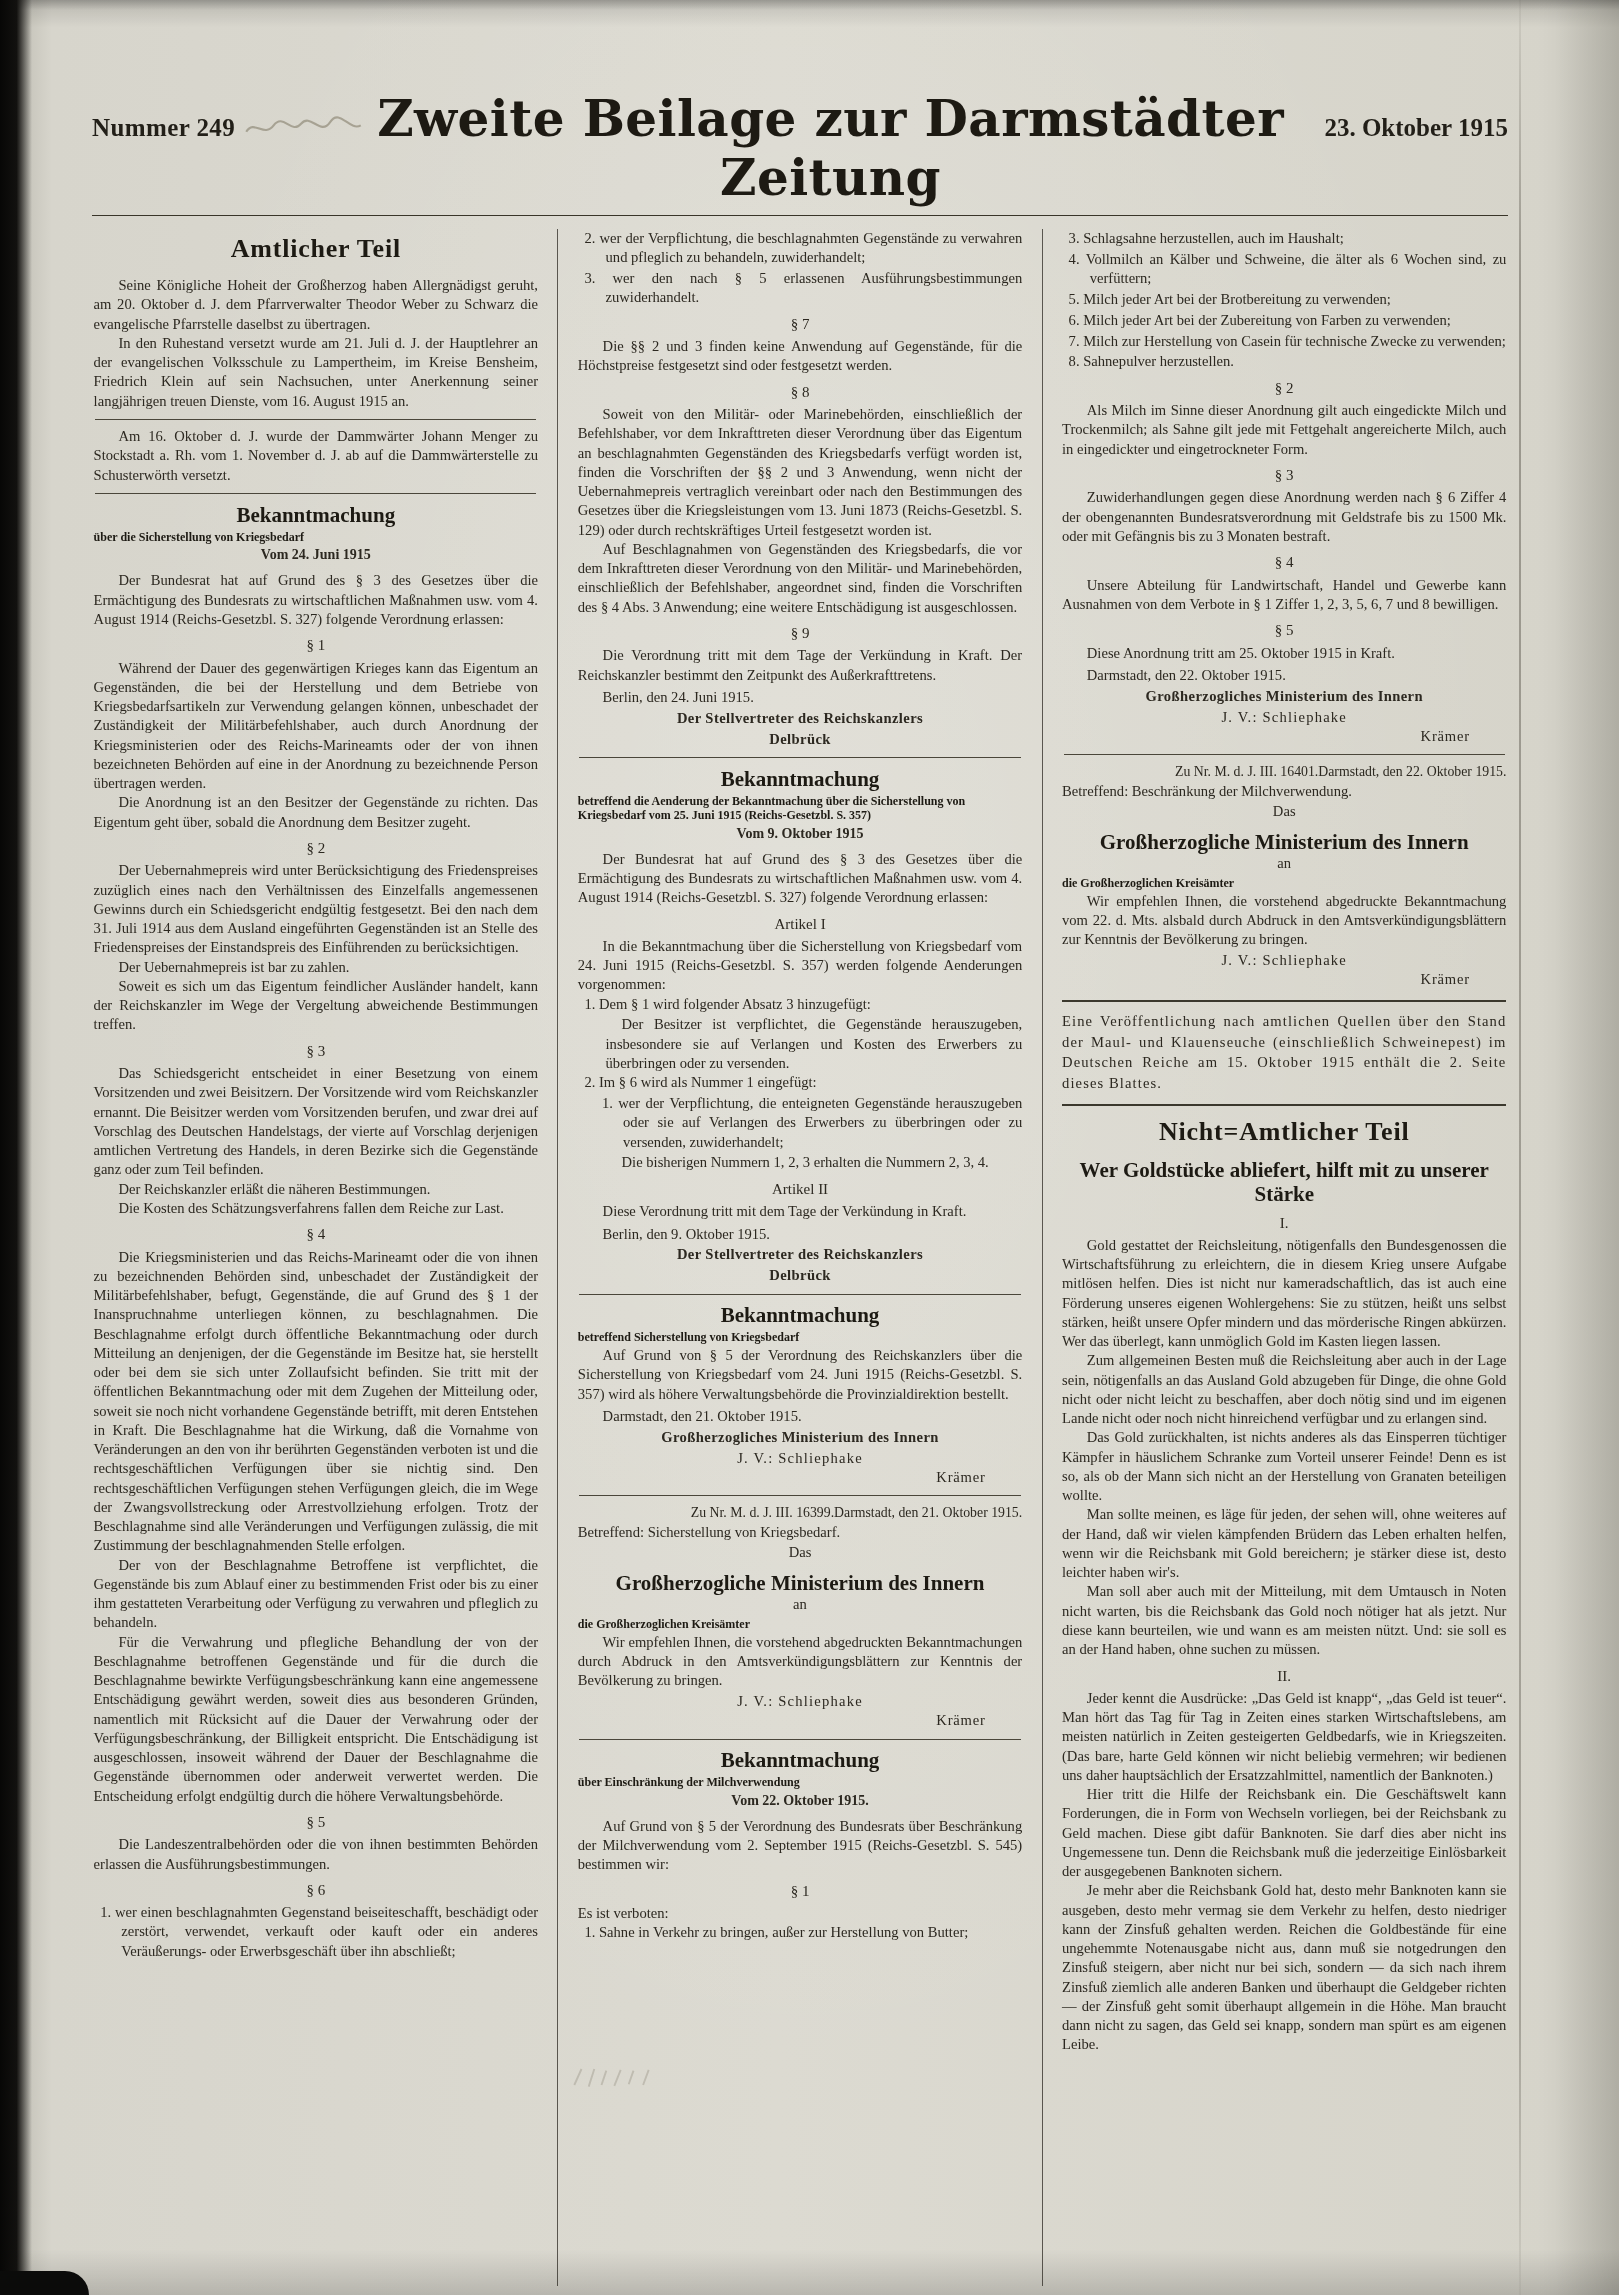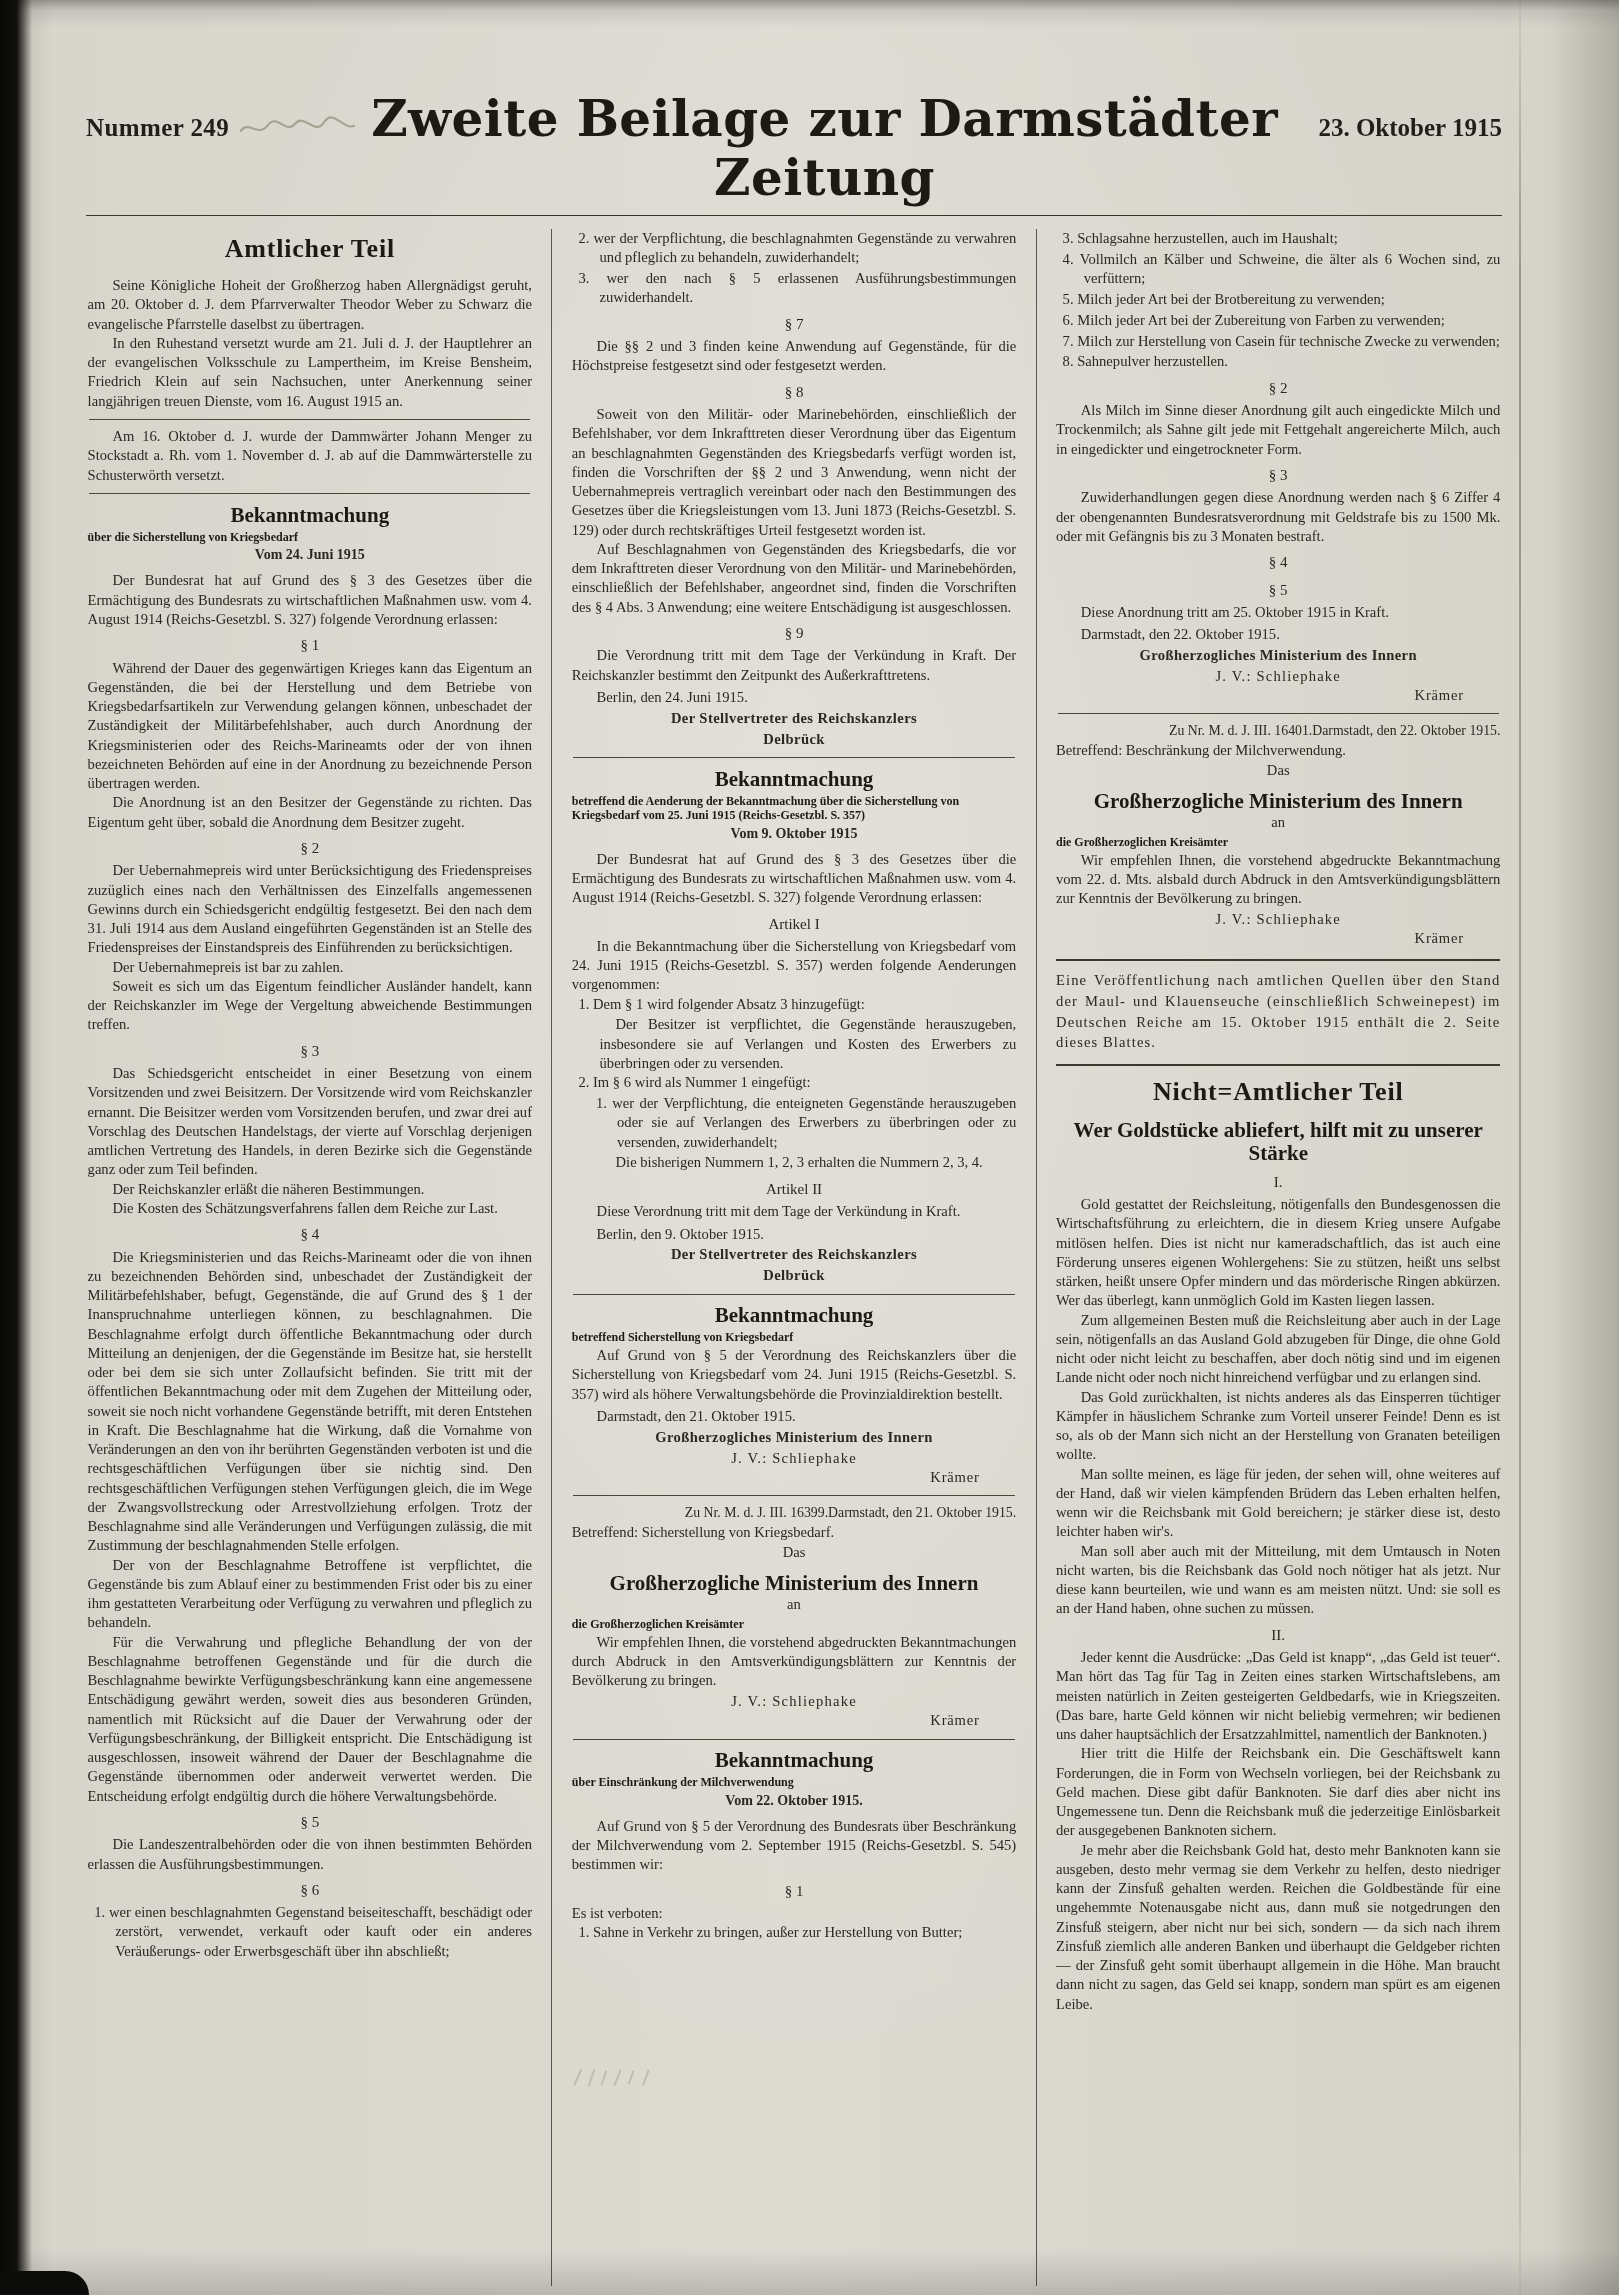--- a/index.html
+++ b/index.html
@@ -25,21 +25,21 @@
   .corner-bl{position:absolute;left:0;bottom:0;width:89px;height:24px;background:#0b0b0a;
     border-top-right-radius:37px;}
   .fold-right{position:absolute;top:0;bottom:0;right:99px;width:1.6px;
     background:linear-gradient(180deg,rgba(55,50,40,0.05),rgba(55,50,40,0.38) 12%,rgba(55,50,40,0.30) 88%,rgba(55,50,40,0.05));}
   .edge-right{position:absolute;top:0;bottom:0;right:0;width:97px;
     background:linear-gradient(270deg,rgba(0,0,0,0.10),rgba(0,0,0,0) 85%);}
   .scribble{pointer-events:none;}
   .scribble-mid{position:absolute;left:569px;top:2061px;opacity:.35;}
 
   
-  .content{position:absolute;left:86px;top:89px;width:1416px;}
+  .content{position:absolute;left:92px;top:89px;width:1416px;}
   .masthead{display:flex;align-items:baseline;justify-content:space-between;}
   .issue-wrap{display:flex;align-items:center;gap:8px;min-width:267px;}
   .issue{font-size:25px;font-weight:bold;letter-spacing:0.4px;color:#221f18;white-space:nowrap;}
   .title{flex:1;margin:0;text-align:center;font-size:50px;font-weight:bold;letter-spacing:0.4px;
     color:#1d1a13;font-family:"DejaVu Serif","Liberation Serif",serif;}
   .mdate{min-width:211px;text-align:right;font-size:25px;font-weight:bold;color:#221f18;white-space:nowrap;}
   .head-rule{border:none;border-top:1.6px solid #393529;margin:8px 0 0;}
 
   
   .columns{display:flex;margin-top:13px;height:2057px;overflow:hidden;}
@@ -197,20 +197,21 @@
           <div class="blk b-li">4. Vollmilch an Kälber und Schweine, die älter als 6 Wochen sind, zu verfüttern;</div>
           <div class="blk b-li">5. Milch jeder Art bei der Brotbereitung zu verwenden;</div>
           <div class="blk b-li">6. Milch jeder Art bei der Zubereitung von Farben zu verwenden;</div>
           <div class="blk b-li">7. Milch zur Herstellung von Casein für technische Zwecke zu verwenden;</div>
           <div class="blk b-li">8. Sahnepulver herzustellen.</div>
           <div class="blk b-sec">§ 2</div>
           <div class="blk b-p">Als Milch im Sinne dieser Anordnung gilt auch eingedickte Milch und Trockenmilch; als Sahne gilt jede mit Fettgehalt angereicherte Milch, auch in eingedickter und eingetrockneter Form.</div>
           <div class="blk b-sec">§ 3</div>
           <div class="blk b-p">Zuwiderhandlungen gegen diese Anordnung werden nach § 6 Ziffer 4 der obengenannten Bundesratsverordnung mit Geldstrafe bis zu 1500 Mk. oder mit Gefängnis bis zu 3 Monaten bestraft.</div>
           <div class="blk b-sec">§ 4</div>
+          <div class="blk b-p">Unsere Abteilung für Landwirtschaft, Handel und Gewerbe kann Ausnahmen von dem Verbote in § 1 Ziffer 1, 2, 3, 5, 6, 7 und 8 bewilligen.</div>
           <div class="blk b-sec">§ 5</div>
           <div class="blk b-p">Diese Anordnung tritt am 25. Oktober 1915 in Kraft.</div>
           <div class="blk b-place">Darmstadt, den 22. Oktober 1915.</div>
           <div class="blk b-sigb">Großherzogliches Ministerium des Innern</div>
           <div class="blk b-sigc">J. V.: Schliephake</div>
           <div class="blk b-sigr">Krämer</div>
           <div class="blk b-rule"></div>
           <div class="blk b-split">
             <span>Zu Nr. M. d. J. III. 16401.</span>
             <span>Darmstadt, den 22. Oktober 1915.</span>

